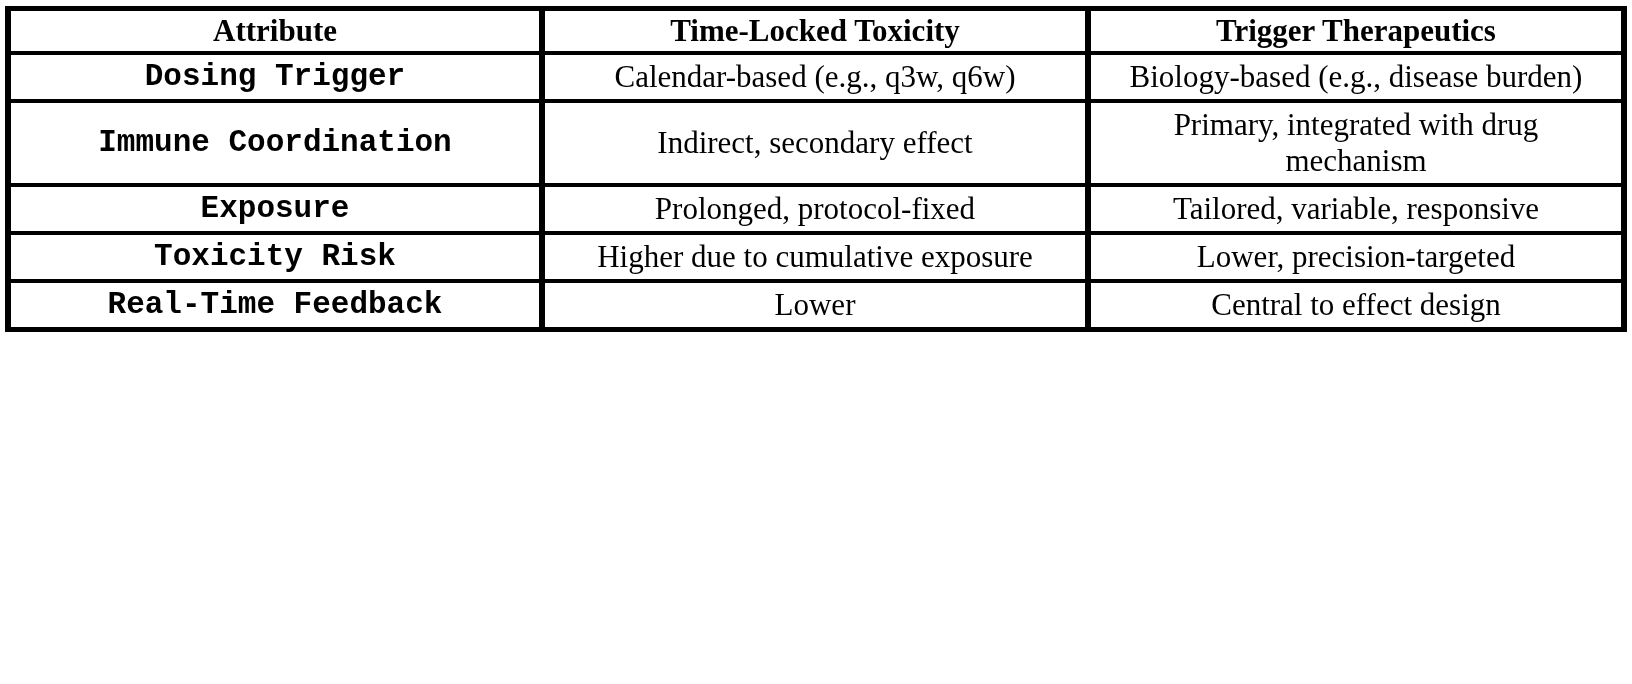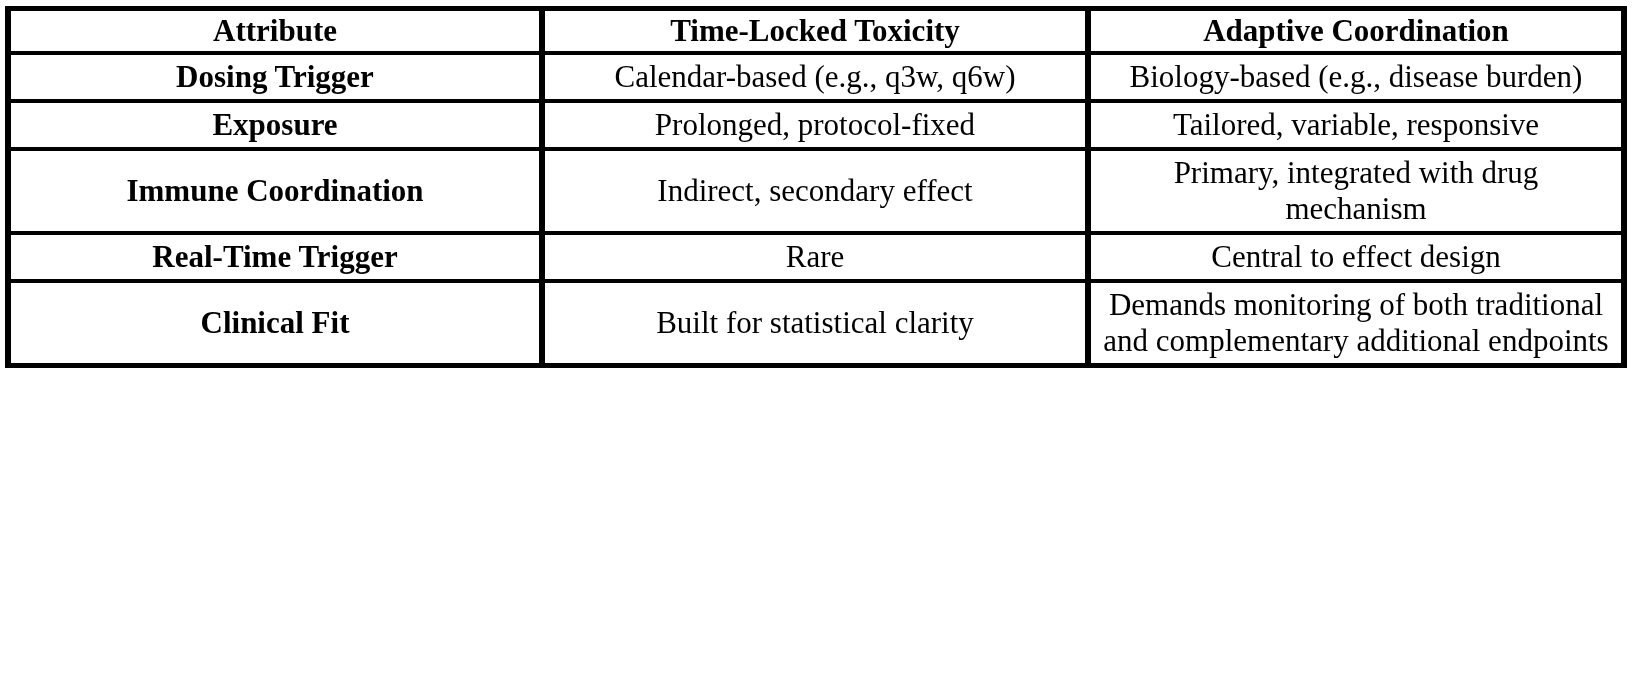--- a/index.html
+++ b/index.html
@@ -46,20 +46,21 @@
     border-bottom-width: 2px;
     border-left-width: 3px;
     border-right-width: 3px;
   }
   col.c-attr { width: 534px; }
   col.c-time { width: 546px; }
   col.c-adapt { width: 536px; }
 
   td.attr {
     font-weight: bold;
+    font-family: Liberation Mono, monospace;
   }
   tr.header td {
     font-weight: bold;
     font-size: 31px;
     padding-top: 2px;
     padding-bottom: 2px;
   }
 </style>
 </head>
 <body>
@@ -68,42 +69,42 @@
   <table class="comparison">
     <colgroup>
       <col class="c-attr">
       <col class="c-time">
       <col class="c-adapt">
     </colgroup>
     <tbody>
       <tr class="header">
         <td>Attribute</td>
         <td>Time-Locked Toxicity</td>
-        <td>Adaptive Coordination</td>
+        <td>Trigger Therapeutics</td>
       </tr>
       <tr>
         <td class="attr">Dosing Trigger</td>
         <td>Calendar-based (e.g., q3w, q6w)</td>
         <td>Biology-based (e.g., disease burden)</td>
       </tr>
       <tr>
+        <td class="attr">Immune Coordination</td>
+        <td>Indirect, secondary effect</td>
+        <td>Primary, integrated with drug mechanism</td>
+      </tr>
+      <tr>
         <td class="attr">Exposure</td>
         <td>Prolonged, protocol-fixed</td>
         <td>Tailored, variable, responsive</td>
       </tr>
       <tr>
-        <td class="attr">Immune Coordination</td>
-        <td>Indirect, secondary effect</td>
-        <td>Primary, integrated with drug mechanism</td>
+        <td class="attr">Toxicity Risk</td>
+        <td>Higher due to cumulative exposure</td>
+        <td>Lower, precision-targeted</td>
       </tr>
       <tr>
-        <td class="attr">Real-Time Trigger</td>
-        <td>Rare</td>
+        <td class="attr">Real-Time Feedback</td>
+        <td>Lower</td>
         <td>Central to effect design</td>
-      </tr>
-      <tr>
-        <td class="attr">Clinical Fit</td>
-        <td>Built for statistical clarity</td>
-        <td>Demands monitoring of both traditional and complementary additional endpoints</td>
       </tr>
     </tbody>
   </table>
 </div>
 
 </body></html>

